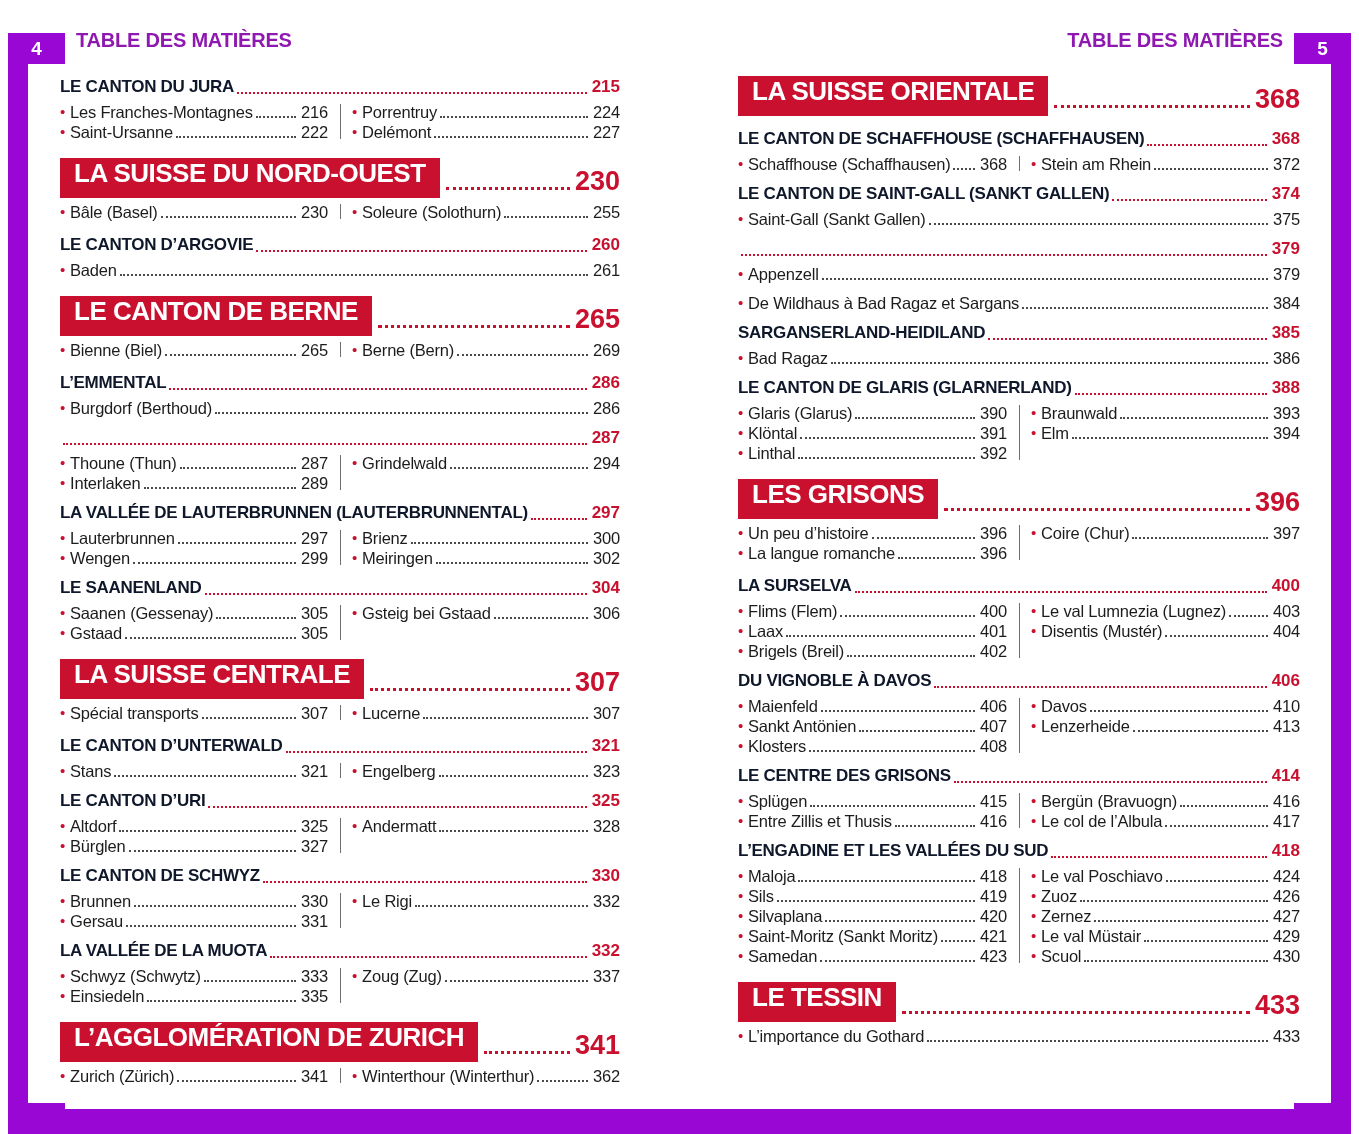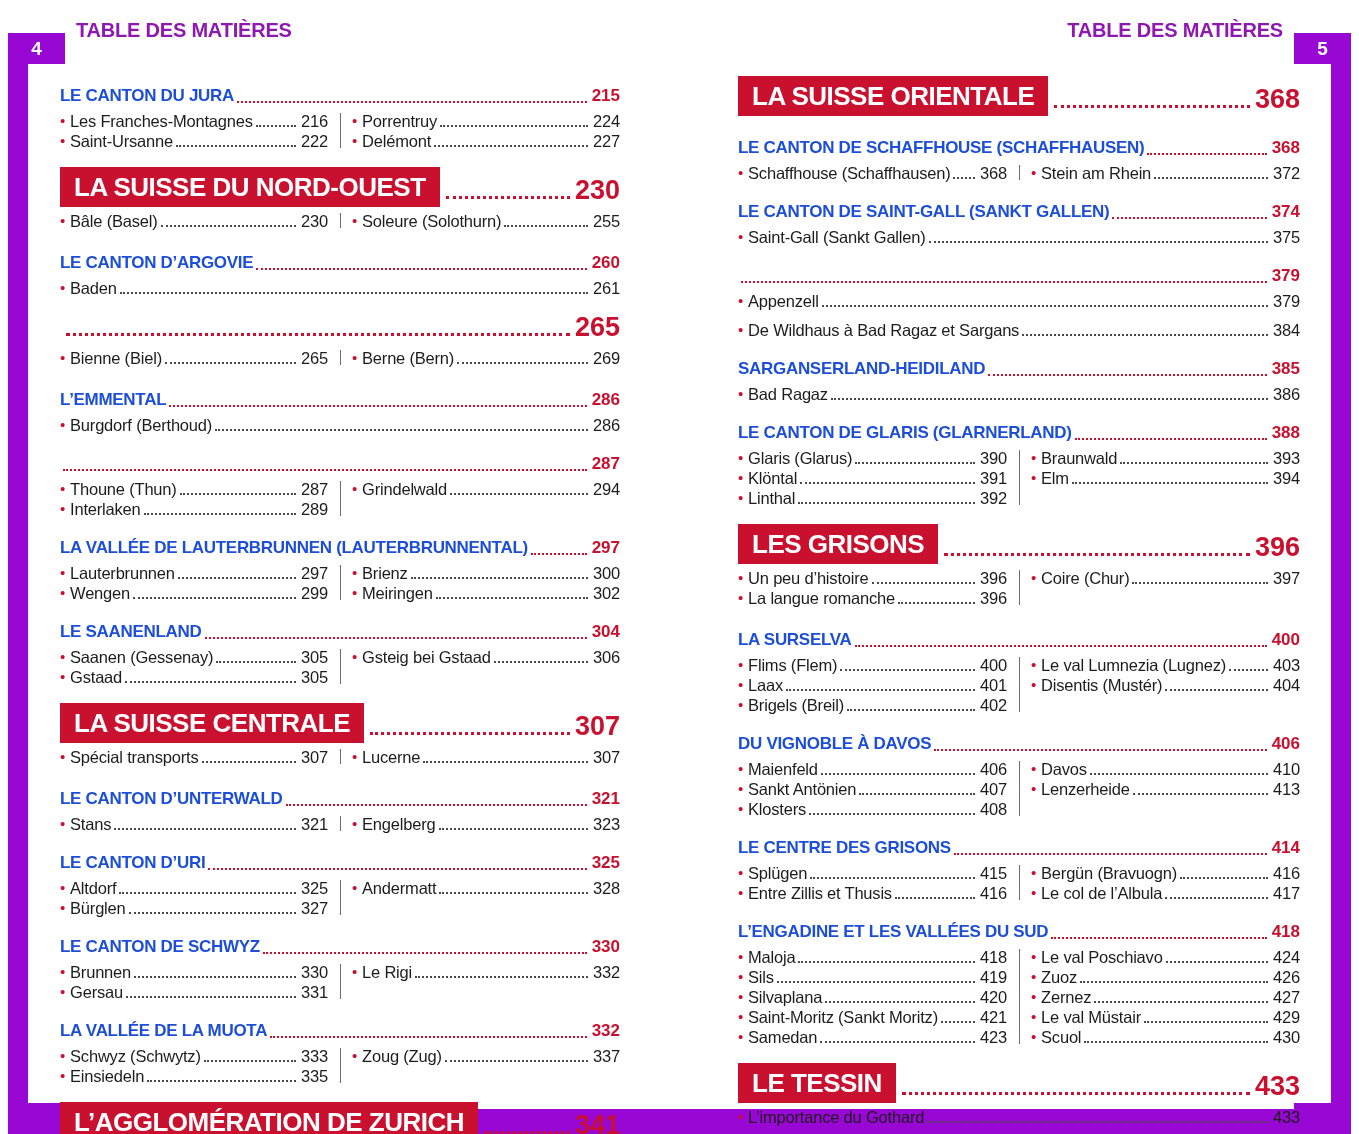--- a/index.html
+++ b/index.html
@@ -19,46 +19,46 @@
     position:absolute;width:57px;height:31px;background:#9807d3;
     color:#ffffff;font-weight:bold;font-size:19px;
     display:flex;align-items:center;justify-content:center;
   }
   .pagenum-box.tl{left:8px;top:33px;}
   .pagenum-box.tr{right:8px;top:33px;}
   .pagenum-box.bl{left:8px;top:1103px;}
   .pagenum-box.br{right:8px;top:1103px;}
   .bottom-bar{position:absolute;left:8px;right:8px;top:1109px;bottom:0;background:#9807d3;}
   .toc-header{
-    position:absolute;top:15px;height:31px;line-height:31px;
+    position:absolute;top:25px;height:31px;line-height:31px;
     color:#8e18b0;font-weight:bold;font-size:20px;letter-spacing:-0.2px;
   }
   .toc-header.left{left:76px;}
   .toc-header.right{right:76px;text-align:right;}
 
   
   .page-col{position:absolute;top:76px;}
   .page-col.left{left:60px;width:560px;}
   .page-col.right{left:738px;width:562px;}
 
   
   .section{margin-top:9px;}
   .section.major{margin-top:16px;margin-bottom:12px;}
   .section:first-child{margin-top:0;}
 
   .minor-row{display:flex;align-items:flex-end;}
   .minor-title{
-    color:#1d4ed8;font-weight:bold;font-size:17px;letter-spacing:-0.3px;
+    color:#0f172a;font-weight:bold;font-size:17px;letter-spacing:-0.3px;
     white-space:nowrap;line-height:22px;
   }
-  .minor-page{color:#c9102e;font-weight:bold;font-size:17px;line-height:22px;padding-left:2px;margin-top:9px;}
+  .minor-page{color:#c9102e;font-weight:bold;font-size:17px;line-height:22px;padding-left:2px;}
 
   .major-row{display:flex;align-items:flex-end;}
   .major-box{
-    background:#c9102e;height:40px;display:flex;align-items:center;
+    background:#c9102e;height:40px;display:flex;
     padding:0 14px;flex:0 0 auto;
   }
   .major-title{
     color:#ffffff;font-weight:bold;font-size:26px;letter-spacing:-0.5px;white-space:nowrap;
   }
   .major-page{
     color:#c9102e;font-weight:bold;font-size:27px;line-height:1;
     padding-left:2px;margin-bottom:3px;
   }
 
@@ -175,20 +175,23 @@
           <div class="entry">
             <span class="bullet">•</span>
             <span class="entry-name">Baden</span>
             <div class="leader dark"></div>
             <span class="entry-page">261</span>
           </div>
         </div>
       </div>
       <div class="section major">
         <div class="major-row">
+          <div class="major-box">
+            <span class="major-title">LE CANTON DE BERNE</span>
+          </div>
           <div class="leader red-big"></div>
           <span class="major-page">265</span>
         </div>
         <div class="entries two-col">
           <div class="col">
             <div class="entry">
               <span class="bullet">•</span>
               <span class="entry-name">Bienne (Biel)</span>
               <div class="leader dark"></div>
               <span class="entry-page">265</span>

